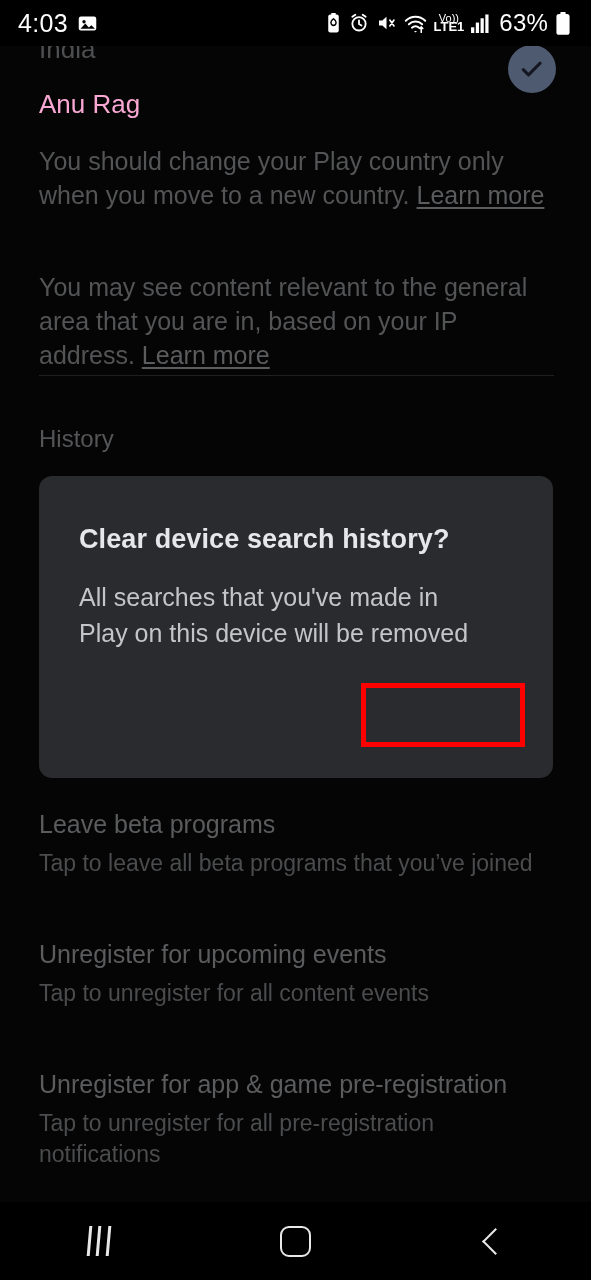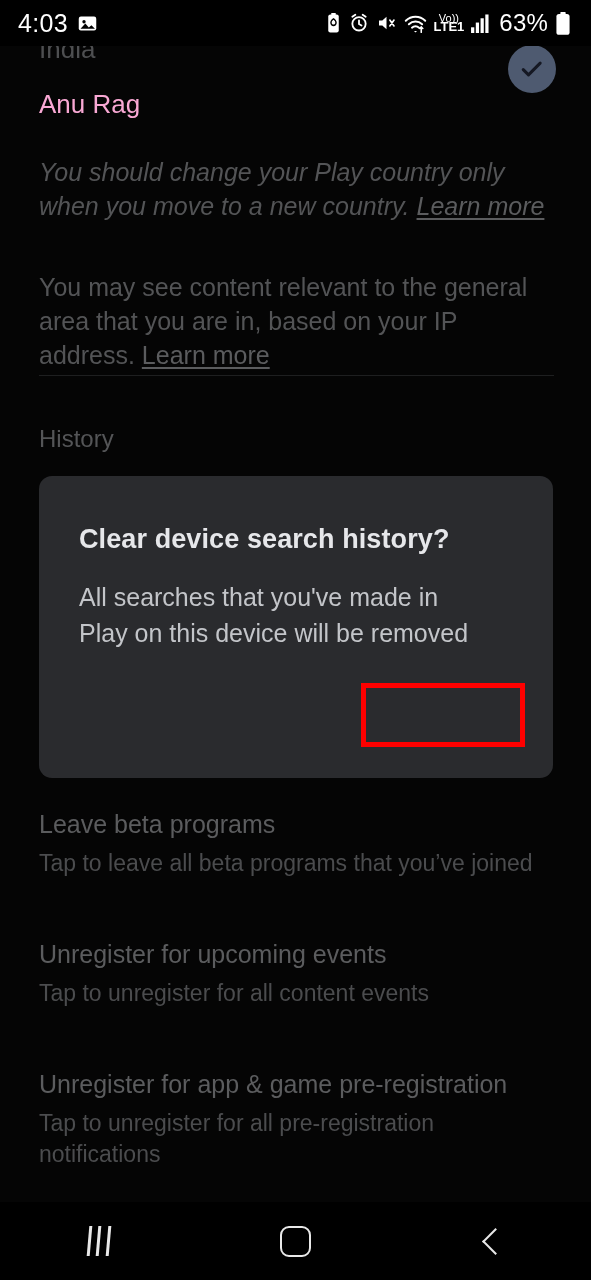--- a/index.html
+++ b/index.html
@@ -39,21 +39,21 @@
     position:absolute; right:35px; top:45px;
     width:48px; height:48px; border-radius:50%;
     background:#4e5a70;
     display:flex; align-items:center; justify-content:center;
   }
 
   .para {
     position:absolute; left:39px; width:515px;
     font-size:25px; line-height:34px; color:#535456;
   }
-  .para-1 { top:155px;font-style:italic; }
+  .para-1 { top:144px; }
   .para-2 { top:270px; }
   .lnk { color:#5b5c5e; text-decoration:underline; text-underline-offset:3px; }
 
   .divider {
     position:absolute; left:39px; top:375px; width:515px; height:1px;
     background:#1e1f20;
   }
   .sec-history {
     position:absolute; left:39px; top:425px;
     font-size:24px; color:#545557;

